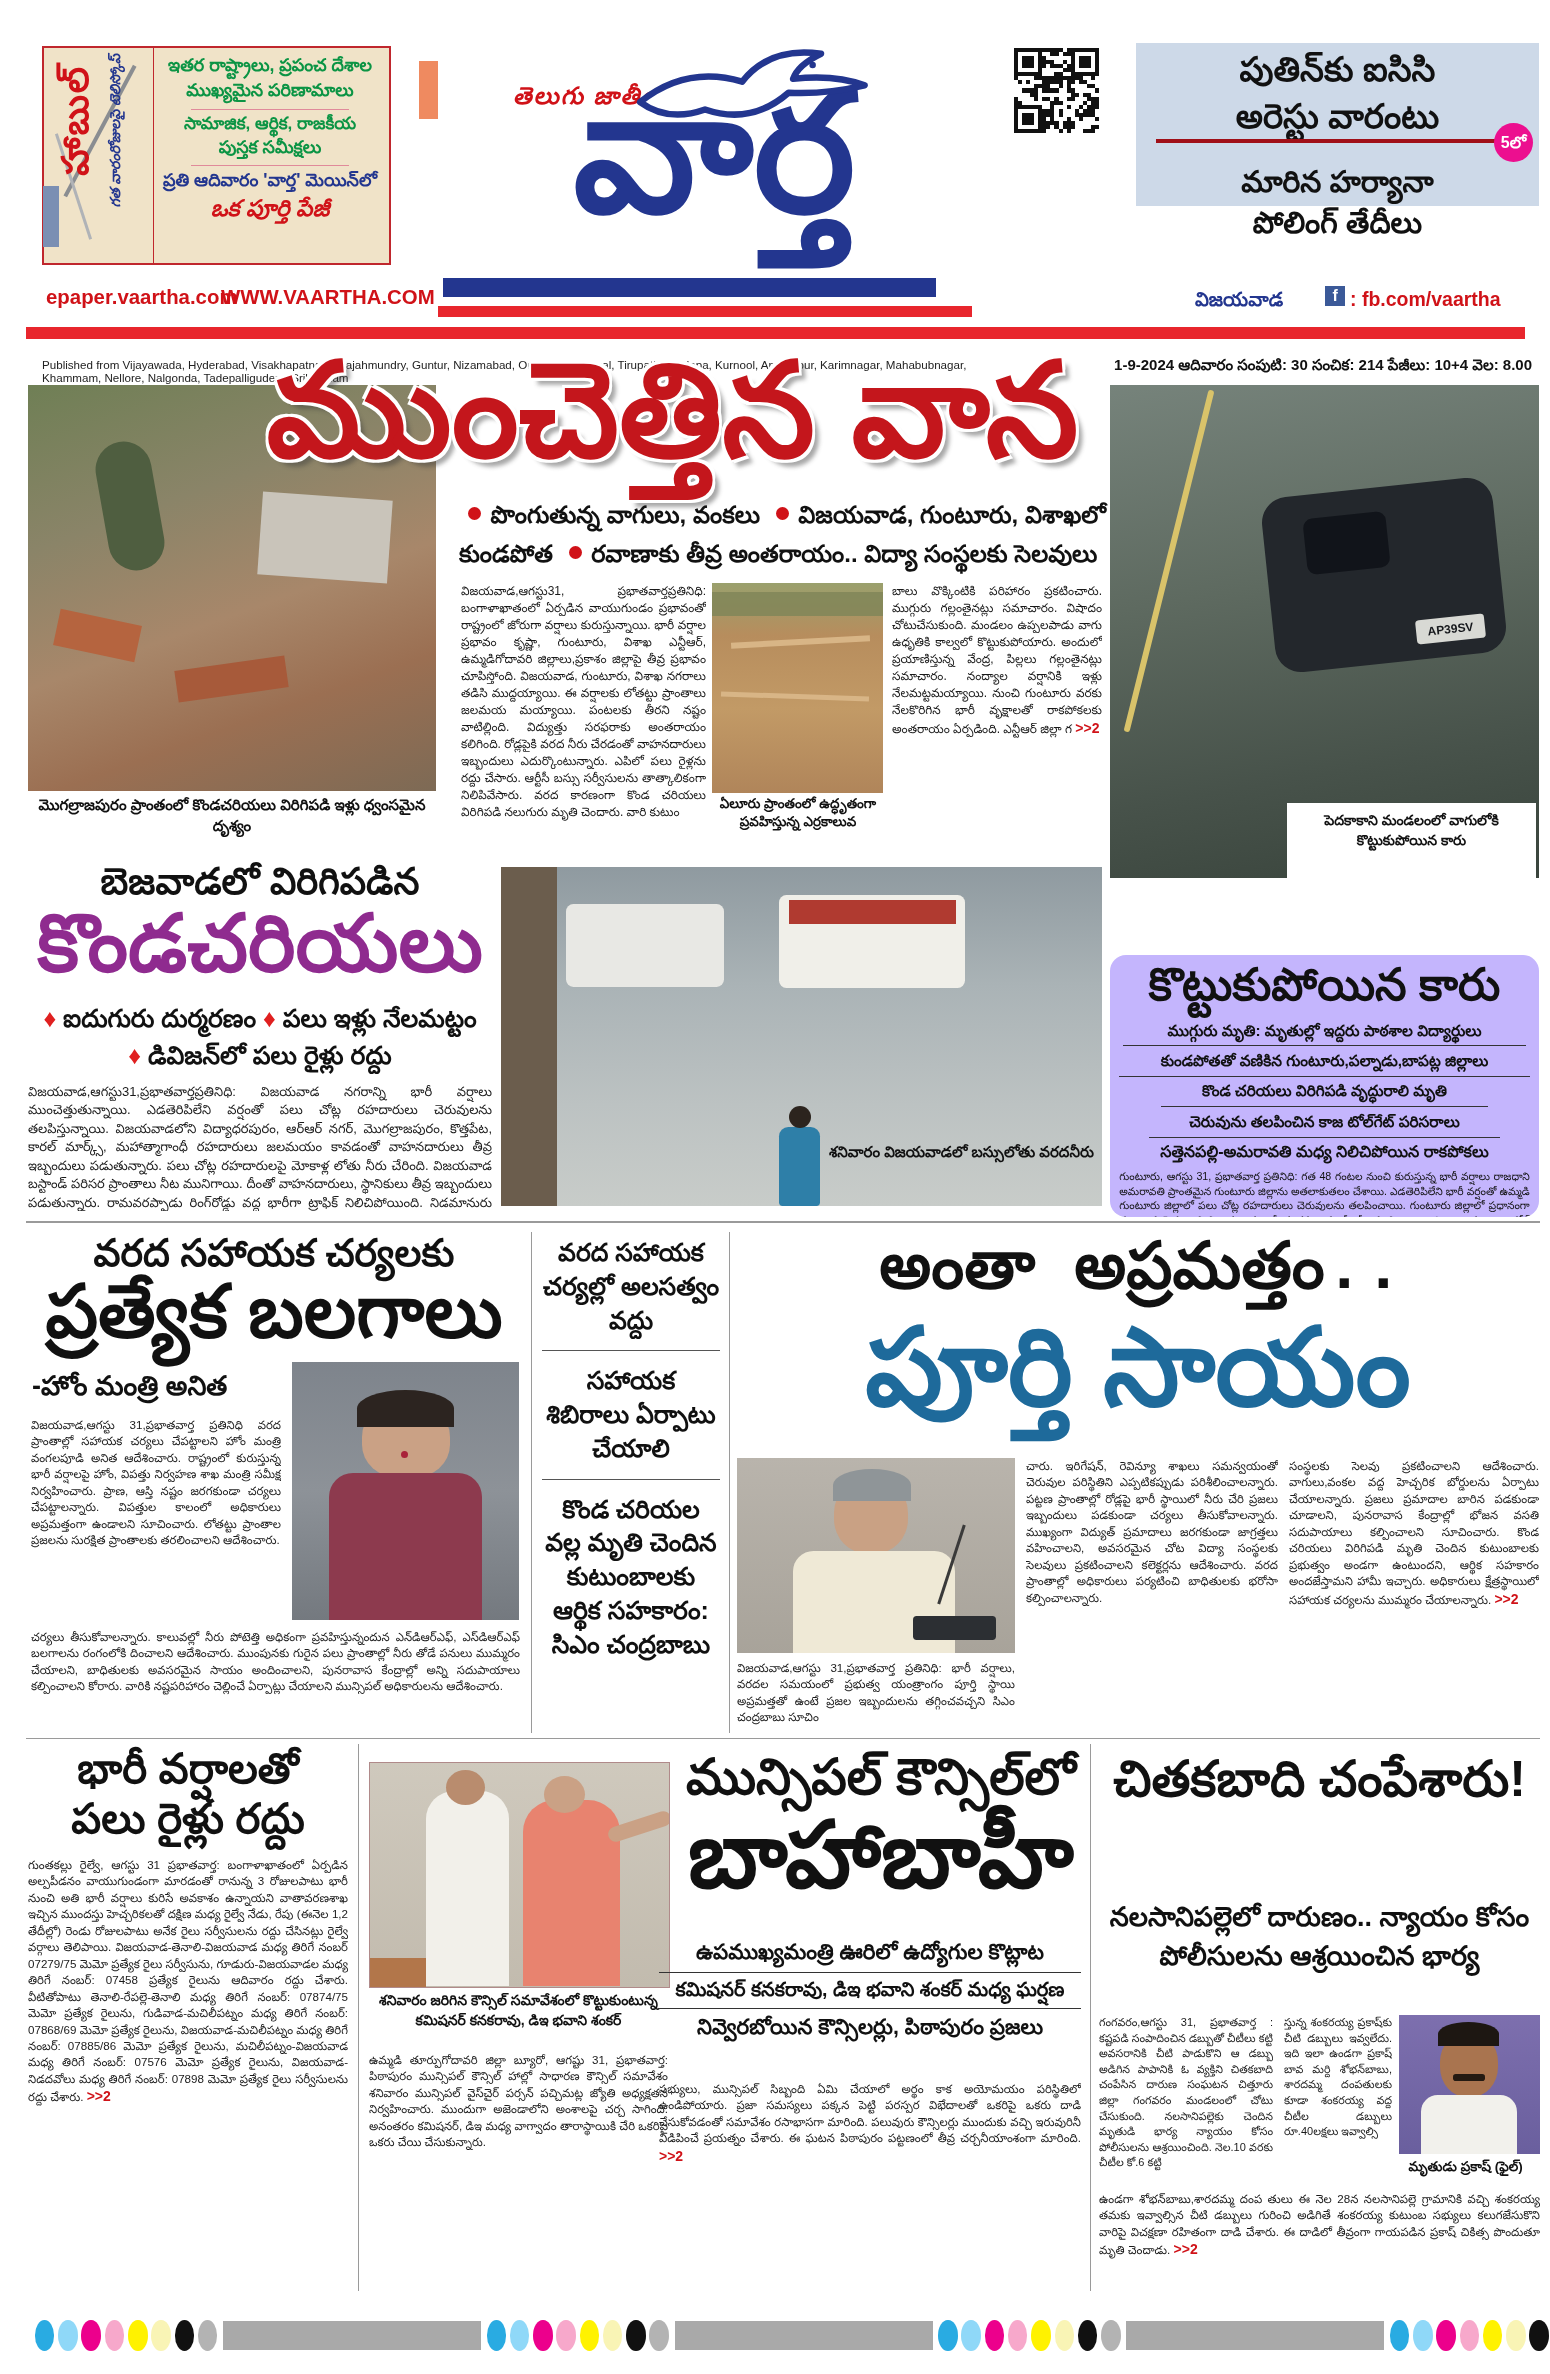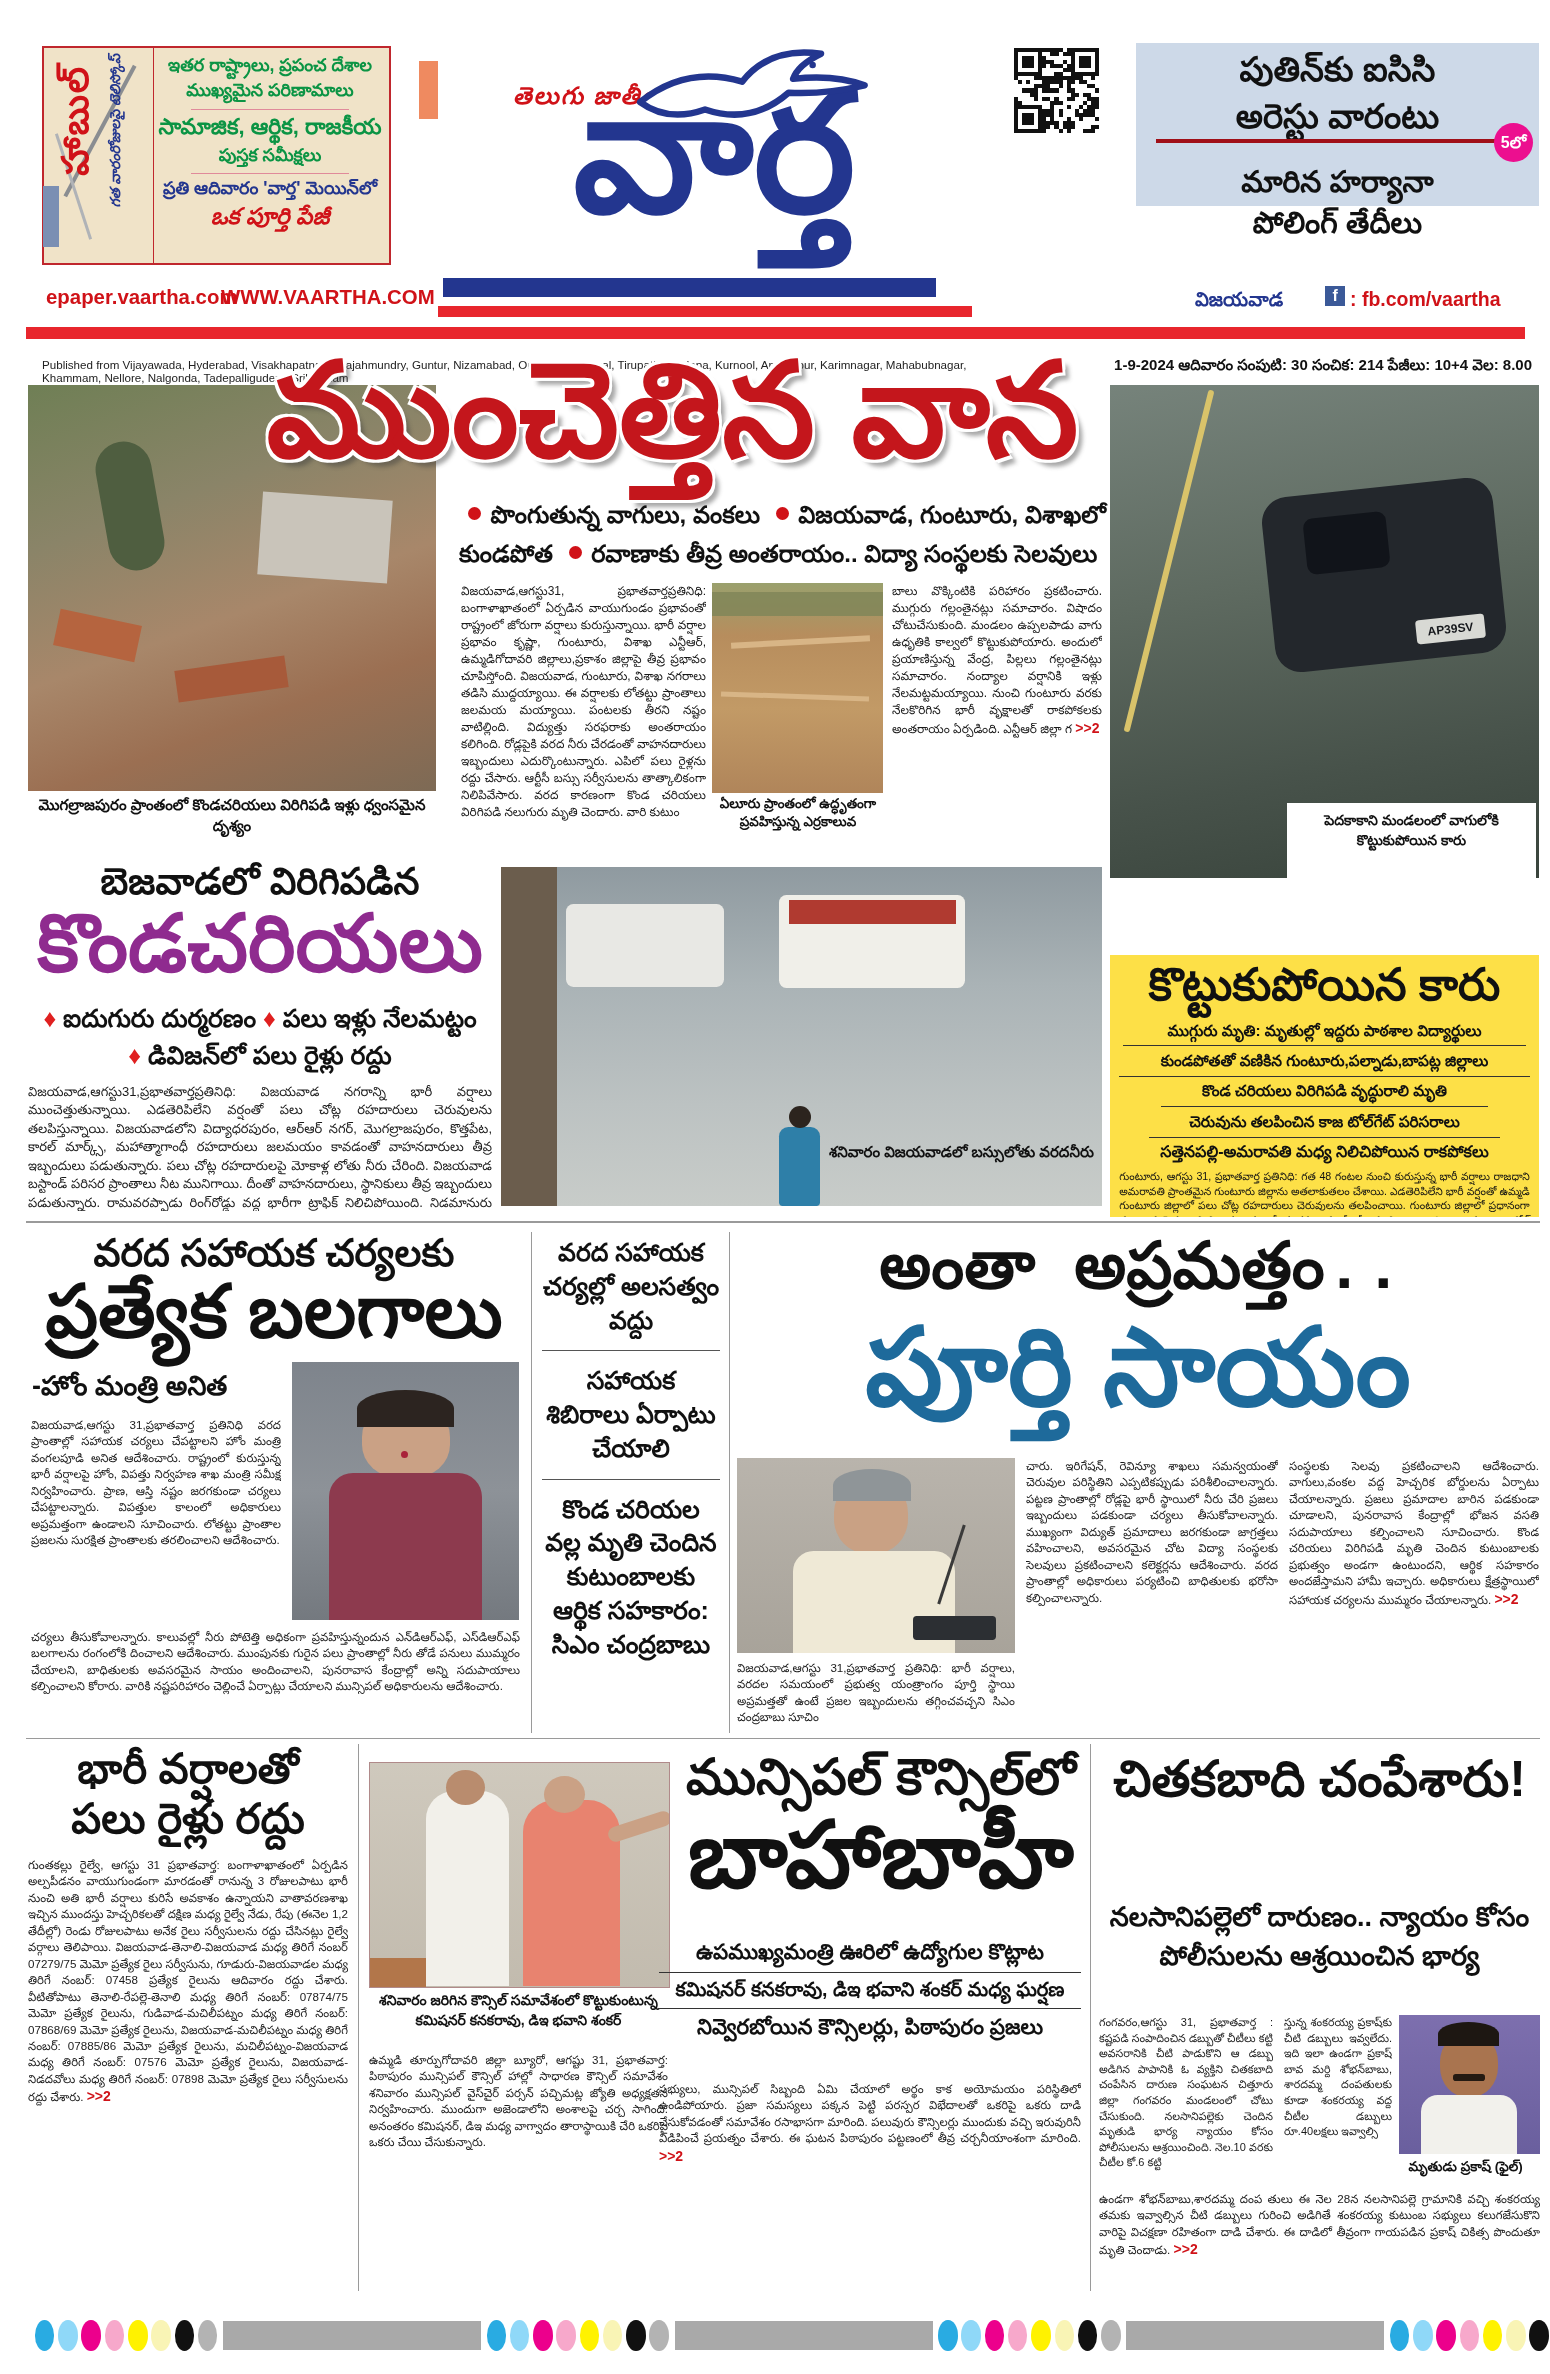--- a/index.html
+++ b/index.html
@@ -18,21 +18,21 @@
   .cap{font-weight:bold;color:#111;}
   .vrule{width:0.9px;background:#9a9a9a;}
   .hrule{height:0.9px;background:#9a9a9a;}
   
   #promo{background:#f0e3c8;border:2.8px solid #c0272d;}
   #promo .green{color:#0b9444;font-weight:bold;}
   #promo .sep{height:0.9px;background:#e08a9a;width:70%;margin:3.7px auto;}
   .headline-main{color:#c4161c;font-weight:bold;
      text-shadow:2.8px 2.8px 0 #ffffff,-2.8px -2.8px 0 #ffffff,2.8px -2.8px 0 #ffffff,-2.8px 2.8px 0 #ffffff,6.5px 7.4px 4.6px rgba(60,60,60,.45);}
   .flashbox{background:#cdd9e8;}
-  .pinkbox{background:#fde047;}
+  .pinkbox{background:#c4b5fd;border-radius:16px;}
   .subline{border-bottom:1.9px solid #333;padding-bottom:2.8px;margin:0 auto 5.6px auto;font-weight:bold;text-align:center;}
   .dot{display:inline-block;width:13px;height:13px;border-radius:50%;background:#d01218;vertical-align:middle;margin:0 9.3px 5.6px 9.3px;}
   .diamond{color:#e02020;}
   .regdot{width:19.5px;height:31px;border-radius:50%;margin:0 1.9px;flex:none;}
   .regbar{width:258px;height:29px;margin:0.9px 3.7px 0 3.7px;flex:none;}
   #qr{display:grid;grid-template-columns:repeat(21,1fr);background:#fff;}
   #qr div{width:100%;height:100%;}
 </style>
 </head>
 <body>
@@ -41,21 +41,21 @@
   <div class="abs" style="left:0;top:0;width:109px;height:100%;border-right:1.9px solid #c0272d;overflow:hidden;">
     <div class="abs" style="left:54px;top:9.3px;width:3.7px;height:148px;background:#8a8d91;transform:rotate(28deg);"></div>
     <div class="abs" style="left:28px;top:83px;width:2.8px;height:111px;background:#b0b3b7;transform:rotate(-18deg);"></div>
     <div class="abs red bold" style="left:7.4px;top:16.7px;width:41px;font-size:37px;writing-mode:vertical-rl;transform:rotate(180deg);letter-spacing:1.9px;">హాబుల్</div>
     <div class="abs blue bold" style="left:61px;top:5.6px;width:24px;font-size:14px;writing-mode:vertical-rl;transform:rotate(180deg);font-style:italic;">గత వారంరోజులపై టెలిస్కోప్</div>
   </div>
   <div class="abs ctr" style="left:113px;top:7.4px;width:226px;">
     <div class="green" style="font-size:17.6px;">ఇతర రాష్ట్రాలు, ప్రపంచ దేశాల</div>
     <div class="green" style="font-size:17.6px;">ముఖ్యమైన పరిణామాలు</div>
     <div class="sep"></div>
-    <div class="green" style="font-size:22px;">సామాజిక, ఆర్థిక, రాజకీయ</div>
+    <div class="green" style="font-size:17px;">సామాజిక, ఆర్థిక, రాజకీయ</div>
     <div class="green" style="font-size:17.6px;">పుస్తక సమీక్షలు</div>
     <div class="sep"></div>
     <div class="blue bold" style="font-size:17.6px;">ప్రతి ఆదివారం 'వార్త' మెయిన్‌లో</div>
     <div class="red bold" style="font-size:23px;font-style:italic;">ఒక పూర్తి పేజీ</div>
   </div>
 </div>
 <div class="abs" style="left:419px;top:61px;width:18.6px;height:58px;background:#ef8a60;"></div>
 <div class="abs" style="left:43px;top:186px;width:16px;height:61px;background:#7b8fb3;"></div>
 
 <div class="abs red bold" style="left:46px;top:286px;font-size:20.4px;">epaper.vaartha.com</div>

